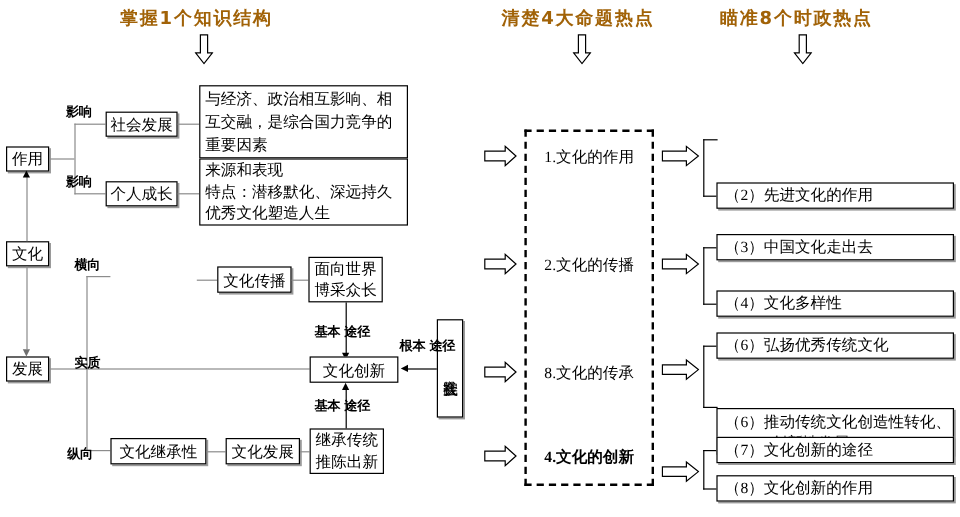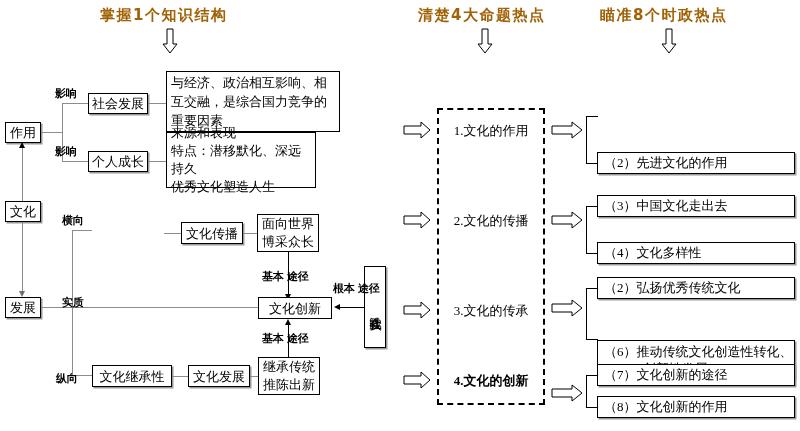--- a/index.html
+++ b/index.html
@@ -167,21 +167,21 @@
 
   <div class="box" style="left:88px;top:93px;width:60px;height:21px;"><span>社会发展</span></div>
   <div class="box" style="left:88px;top:151px;width:60px;height:21px;"><span>个人成长</span></div>
 
   <div class="ln hl" style="left:148px;top:103px;width:18px;"></div>
   <div class="ln hl" style="left:148px;top:161px;width:18px;"></div>
 
   <div class="box left nosh" style="left:166px;top:71px;width:174px;height:61px;align-items:center;line-height:19px;font-size:13px;"><span>与经济、政治相互影响、相
 互交融，是综合国力竞争的
 重要因素</span></div>
-  <div class="box left nosh" style="left:166px;top:132px;width:150px;height:56px;align-items:center;line-height:18px;font-size:13px;"><span>来源和表现
+  <div class="box left nosh" style="left:166px;top:132px;width:174px;height:56px;align-items:center;line-height:18px;font-size:13px;"><span>来源和表现
 特点：潜移默化、深远持久
 优秀文化塑造人生</span></div>
 
   <div class="ln hl" style="left:41px;top:307px;width:740px;opacity:0;"></div>
 
   <div class="ln vl" style="left:72px;top:230px;height:145px;"></div>
   <div class="ln hl" style="left:72px;top:230px;width:20px;"></div>
   <div class="ln hl" style="left:41px;top:307px;width:250px;"></div>
   <div class="ln hl" style="left:72px;top:375px;width:20px;"></div>
 
@@ -217,21 +217,21 @@
 推陈出新</span></div>
 
   <div class="lnk vl" style="left:288px;top:325px;height:32px;background:#000;"></div>
   <div class="head-up" style="left:284.5px;top:319px;"></div>
   <div class="lab" style="left:262px;top:333px;">基本 途径</div>
 
   <div class="dashed" style="left:437px;top:108px;width:108px;height:297px;"></div>
 
   <div class="mid-item" style="left:437px;top:123px;width:108px;">1.文化的作用</div>
   <div class="mid-item" style="left:437px;top:213px;width:108px;">2.文化的传播</div>
-  <div class="mid-item" style="left:437px;top:303px;width:108px;">3.文化的传承</div>
+  <div class="mid-item" style="left:437px;top:303px;width:108px;">8.文化的传承</div>
   <div class="mid-item" style="left:437px;top:373px;width:108px;font-weight:bold;">4.文化的创新</div>
 
   <div class="arrow-right" style="left:403px;top:120px;">
     <svg width="28" height="20" viewBox="0 0 28 20">
         <polygon points="1,6 18,6 18,2 27,10 18,18 18,14 1,14" fill="#fff" stroke="#000" stroke-width="1"></polygon>
       </svg>
   </div>
   <div class="arrow-right" style="left:403px;top:210px;">
     <svg width="28" height="20" viewBox="0 0 28 20">
         <polygon points="1,6 18,6 18,2 27,10 18,18 18,14 1,14" fill="#fff" stroke="#000" stroke-width="1"></polygon>
@@ -276,21 +276,21 @@
 
   <div class="lnk vl" style="left:586px;top:206px;height:48px;"></div>
   <div class="lnk hl" style="left:586px;top:206px;width:12px;"></div>
   <div class="lnk hl" style="left:586px;top:253px;width:12px;"></div>
   <div class="rbox" style="left:597px;top:195px;width:198px;height:22px;"><span>（3）中国文化走出去</span></div>
   <div class="rbox" style="left:597px;top:242px;width:198px;height:22px;"><span>（4）文化多样性</span></div>
 
   <div class="lnk vl" style="left:586px;top:288px;height:52px;"></div>
   <div class="lnk hl" style="left:586px;top:288px;width:12px;"></div>
   <div class="lnk hl" style="left:586px;top:339px;width:12px;"></div>
-  <div class="rbox" style="left:597px;top:277px;width:198px;height:22px;"><span>（2）弘扬优秀传统文化</span></div>
+  <div class="rbox" style="left:597px;top:277px;width:198px;height:22px;"><span>（6）弘扬优秀传统文化</span></div>
   <div class="rbox two" style="left:597px;top:301px;width:198px;height:39px;"><span>（6）推动传统文化创造性转化、
 　　　创新性发展</span></div>
 
   <div class="lnk vl" style="left:586px;top:375px;height:33px;"></div>
   <div class="lnk hl" style="left:586px;top:375px;width:12px;"></div>
   <div class="lnk hl" style="left:586px;top:407px;width:12px;"></div>
   <div class="rbox" style="left:597px;top:364px;width:198px;height:22px;"><span>（7）文化创新的途径</span></div>
   <div class="rbox" style="left:597px;top:396px;width:198px;height:22px;"><span>（8）文化创新的作用</span></div>
 
 </div>

